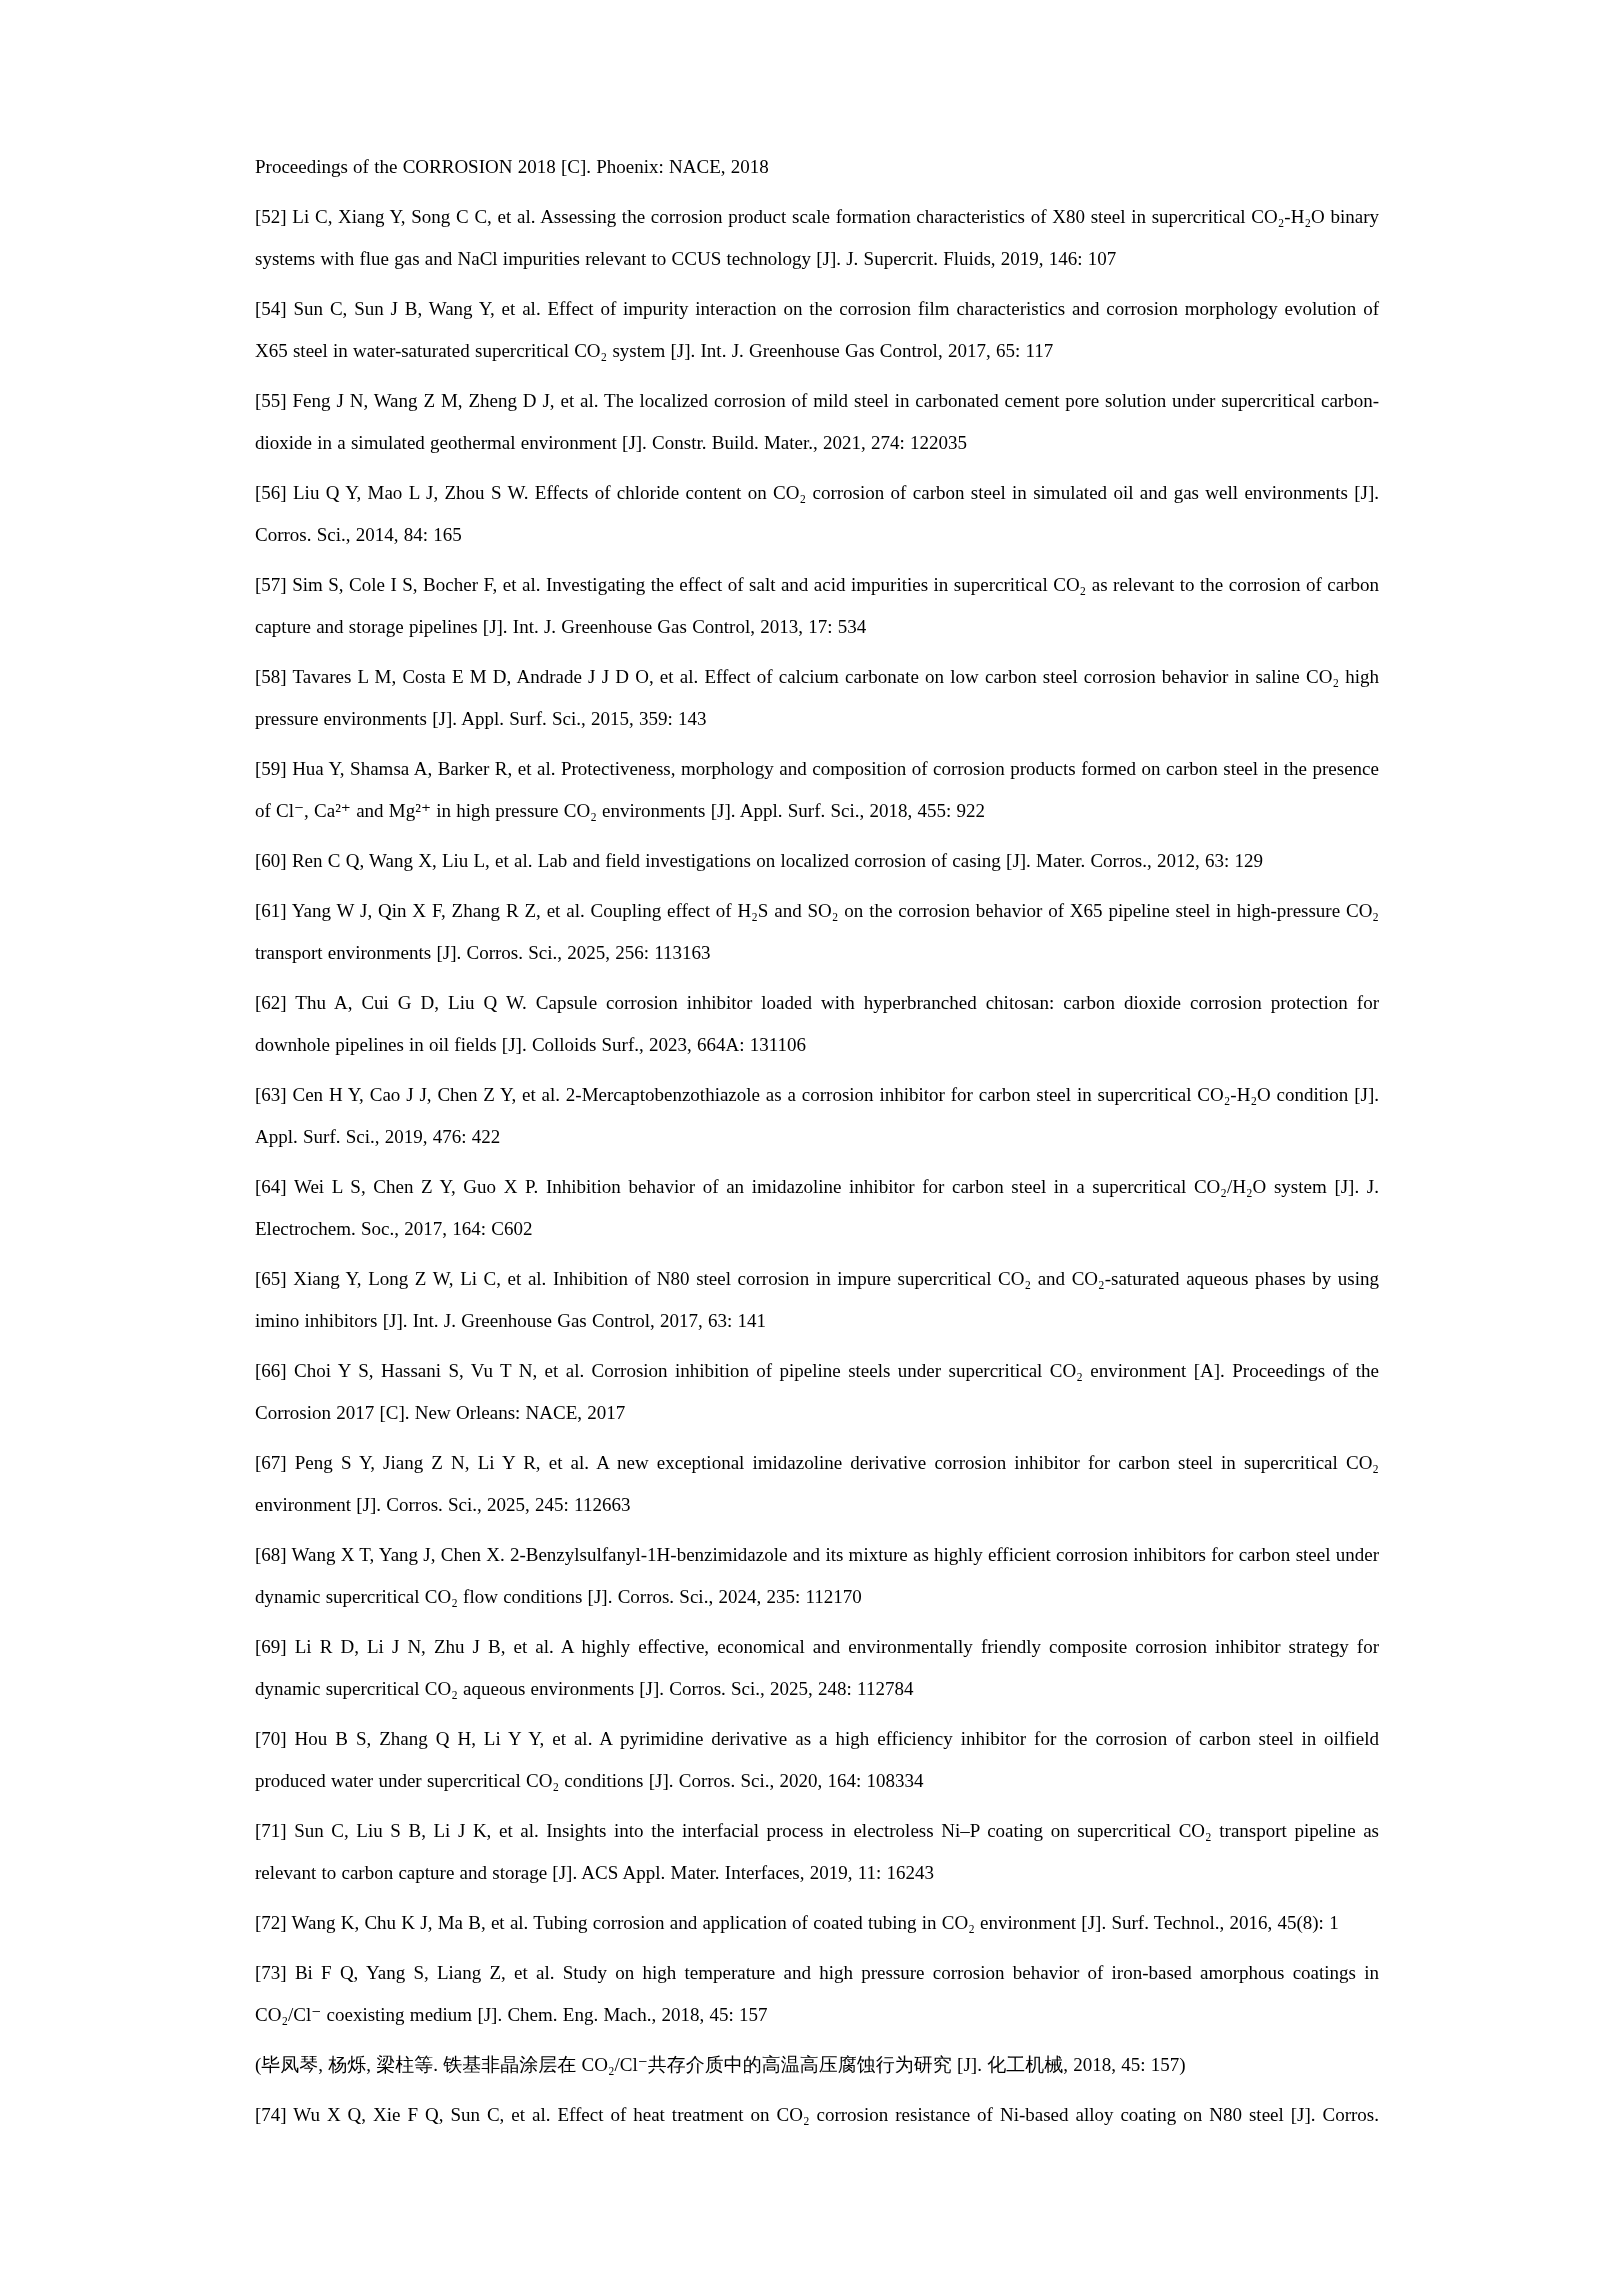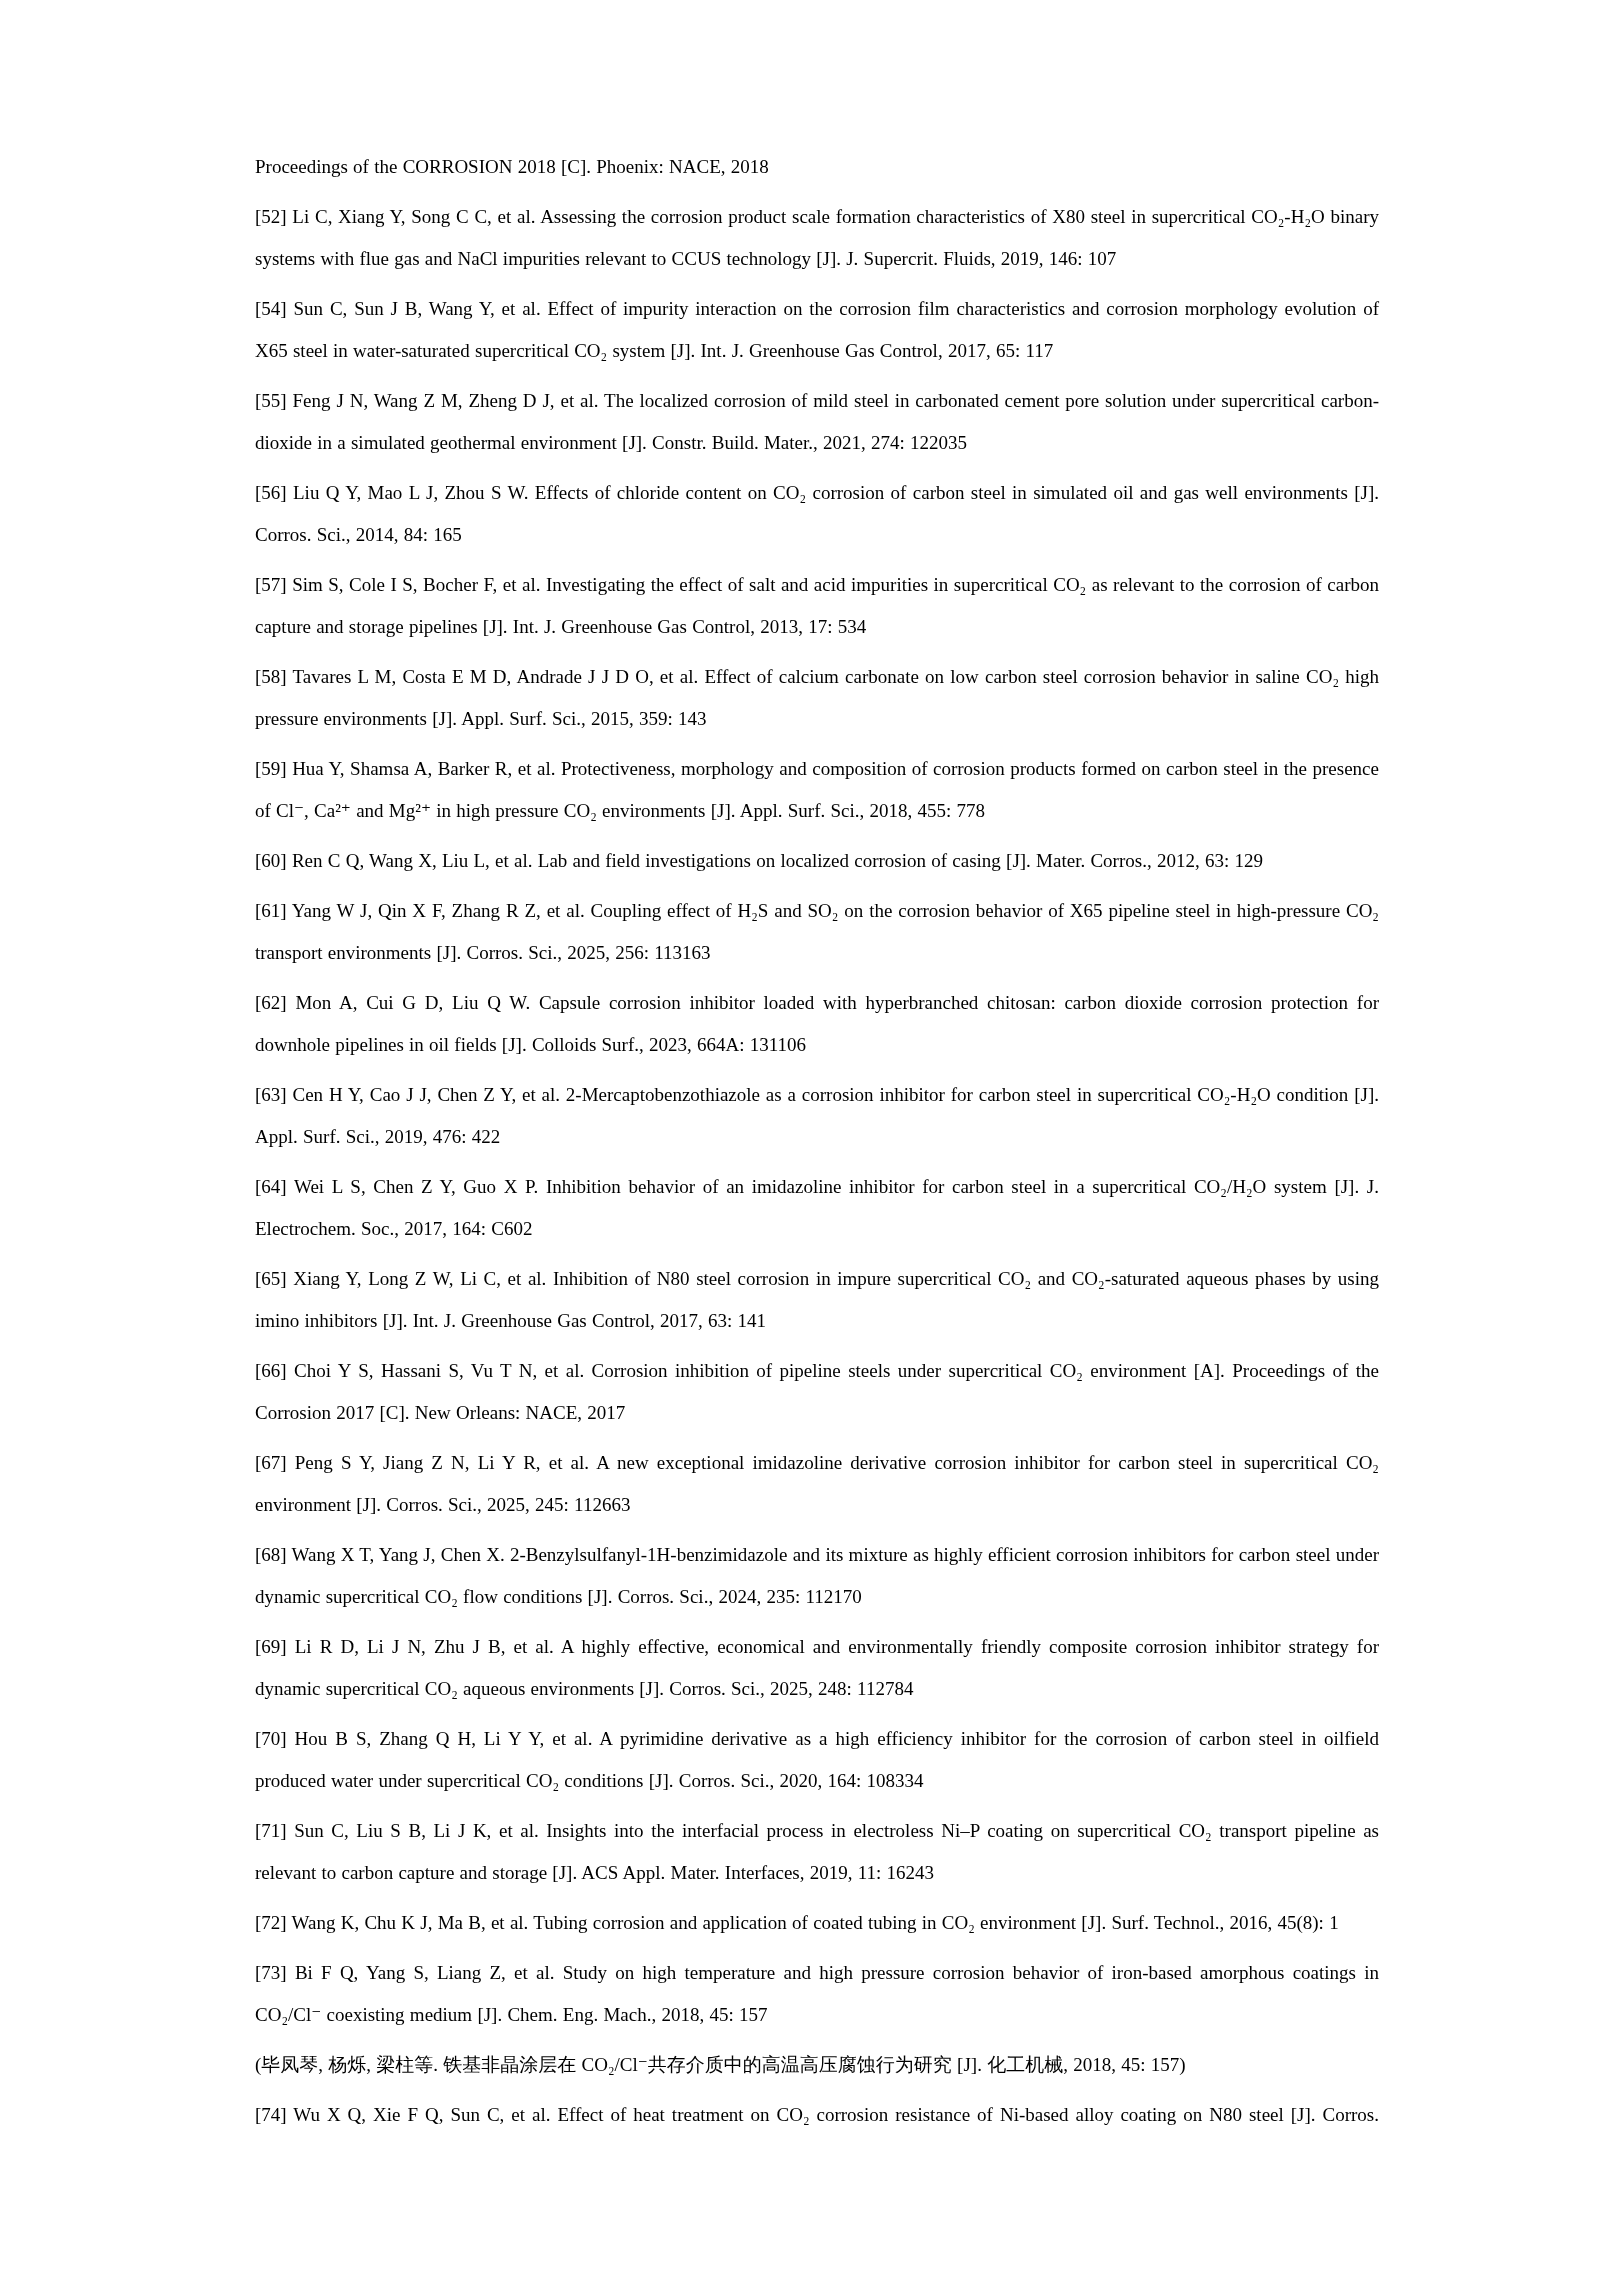--- a/index.html
+++ b/index.html
@@ -40,24 +40,24 @@
 
 <div class="page">
   <div class="content" id="references-list">
       <p class="ref">Proceedings of the CORROSION 2018 [C]. Phoenix: NACE, 2018</p>
       <p class="ref">[52] Li C, Xiang Y, Song C C, et al. Assessing the corrosion product scale formation characteristics of X80 steel in supercritical CO₂-H₂O binary systems with flue gas and NaCl impurities relevant to CCUS technology [J]. J. Supercrit. Fluids, 2019, 146: 107</p>
       <p class="ref">[54] Sun C, Sun J B, Wang Y, et al. Effect of impurity interaction on the corrosion film characteristics and corrosion morphology evolution of X65 steel in water-saturated supercritical CO₂ system [J]. Int. J. Greenhouse Gas Control, 2017, 65: 117</p>
       <p class="ref">[55] Feng J N, Wang Z M, Zheng D J, et al. The localized corrosion of mild steel in carbonated cement pore solution under supercritical carbon-dioxide in a simulated geothermal environment [J]. Constr. Build. Mater., 2021, 274: 122035</p>
       <p class="ref">[56] Liu Q Y, Mao L J, Zhou S W. Effects of chloride content on CO₂ corrosion of carbon steel in simulated oil and gas well environments [J]. Corros. Sci., 2014, 84: 165</p>
       <p class="ref">[57] Sim S, Cole I S, Bocher F, et al. Investigating the effect of salt and acid impurities in supercritical CO₂ as relevant to the corrosion of carbon capture and storage pipelines [J]. Int. J. Greenhouse Gas Control, 2013, 17: 534</p>
       <p class="ref">[58] Tavares L M, Costa E M D, Andrade J J D O, et al. Effect of calcium carbonate on low carbon steel corrosion behavior in saline CO₂ high pressure environments [J]. Appl. Surf. Sci., 2015, 359: 143</p>
-      <p class="ref">[59] Hua Y, Shamsa A, Barker R, et al. Protectiveness, morphology and composition of corrosion products formed on carbon steel in the presence of Cl⁻, Ca²⁺ and Mg²⁺ in high pressure CO₂ environments [J]. Appl. Surf. Sci., 2018, 455: 778</p>
+      <p class="ref">[59] Hua Y, Shamsa A, Barker R, et al. Protectiveness, morphology and composition of corrosion products formed on carbon steel in the presence of Cl⁻, Ca²⁺ and Mg²⁺ in high pressure CO₂ environments [J]. Appl. Surf. Sci., 2018, 455: 922</p>
       <p class="ref">[60] Ren C Q, Wang X, Liu L, et al. Lab and field investigations on localized corrosion of casing [J]. Mater. Corros., 2012, 63: 129</p>
       <p class="ref">[61] Yang W J, Qin X F, Zhang R Z, et al. Coupling effect of H₂S and SO₂ on the corrosion behavior of X65 pipeline steel in high-pressure CO₂ transport environments [J]. Corros. Sci., 2025, 256: 113163</p>
-      <p class="ref">[62] Mon A, Cui G D, Liu Q W. Capsule corrosion inhibitor loaded with hyperbranched chitosan: carbon dioxide corrosion protection for downhole pipelines in oil fields [J]. Colloids Surf., 2023, 664A: 131106</p>
+      <p class="ref">[62] Thu A, Cui G D, Liu Q W. Capsule corrosion inhibitor loaded with hyperbranched chitosan: carbon dioxide corrosion protection for downhole pipelines in oil fields [J]. Colloids Surf., 2023, 664A: 131106</p>
       <p class="ref">[63] Cen H Y, Cao J J, Chen Z Y, et al. 2-Mercaptobenzothiazole as a corrosion inhibitor for carbon steel in supercritical CO₂-H₂O condition [J]. Appl. Surf. Sci., 2019, 476: 422</p>
       <p class="ref">[64] Wei L S, Chen Z Y, Guo X P. Inhibition behavior of an imidazoline inhibitor for carbon steel in a supercritical CO₂/H₂O system [J]. J. Electrochem. Soc., 2017, 164: C602</p>
       <p class="ref">[65] Xiang Y, Long Z W, Li C, et al. Inhibition of N80 steel corrosion in impure supercritical CO₂ and CO₂-saturated aqueous phases by using imino inhibitors [J]. Int. J. Greenhouse Gas Control, 2017, 63: 141</p>
       <p class="ref">[66] Choi Y S, Hassani S, Vu T N, et al. Corrosion inhibition of pipeline steels under supercritical CO₂ environment [A]. Proceedings of the Corrosion 2017 [C]. New Orleans: NACE, 2017</p>
       <p class="ref">[67] Peng S Y, Jiang Z N, Li Y R, et al. A new exceptional imidazoline derivative corrosion inhibitor for carbon steel in supercritical CO₂ environment [J]. Corros. Sci., 2025, 245: 112663</p>
       <p class="ref">[68] Wang X T, Yang J, Chen X. 2-Benzylsulfanyl-1H-benzimidazole and its mixture as highly efficient corrosion inhibitors for carbon steel under dynamic supercritical CO₂ flow conditions [J]. Corros. Sci., 2024, 235: 112170</p>
       <p class="ref">[69] Li R D, Li J N, Zhu J B, et al. A highly effective, economical and environmentally friendly composite corrosion inhibitor strategy for dynamic supercritical CO₂ aqueous environments [J]. Corros. Sci., 2025, 248: 112784</p>
       <p class="ref">[70] Hou B S, Zhang Q H, Li Y Y, et al. A pyrimidine derivative as a high efficiency inhibitor for the corrosion of carbon steel in oilfield produced water under supercritical CO₂ conditions [J]. Corros. Sci., 2020, 164: 108334</p>
       <p class="ref">[71] Sun C, Liu S B, Li J K, et al. Insights into the interfacial process in electroless Ni–P coating on supercritical CO₂ transport pipeline as relevant to carbon capture and storage [J]. ACS Appl. Mater. Interfaces, 2019, 11: 16243</p>
       <p class="ref">[72] Wang K, Chu K J, Ma B, et al. Tubing corrosion and application of coated tubing in CO₂ environment [J]. Surf. Technol., 2016, 45(8): 1</p>

